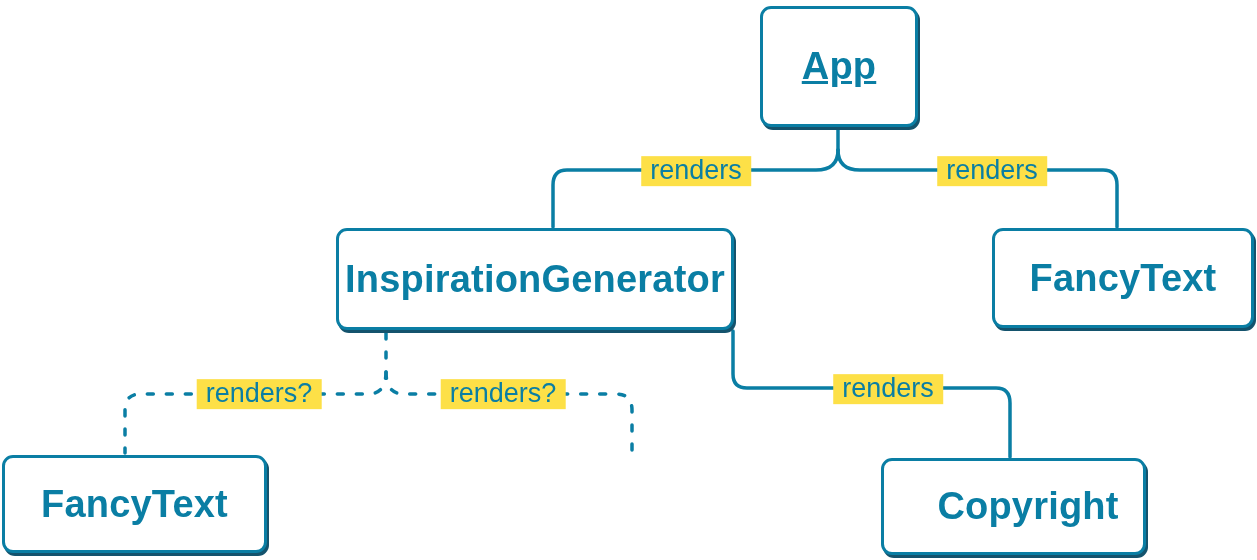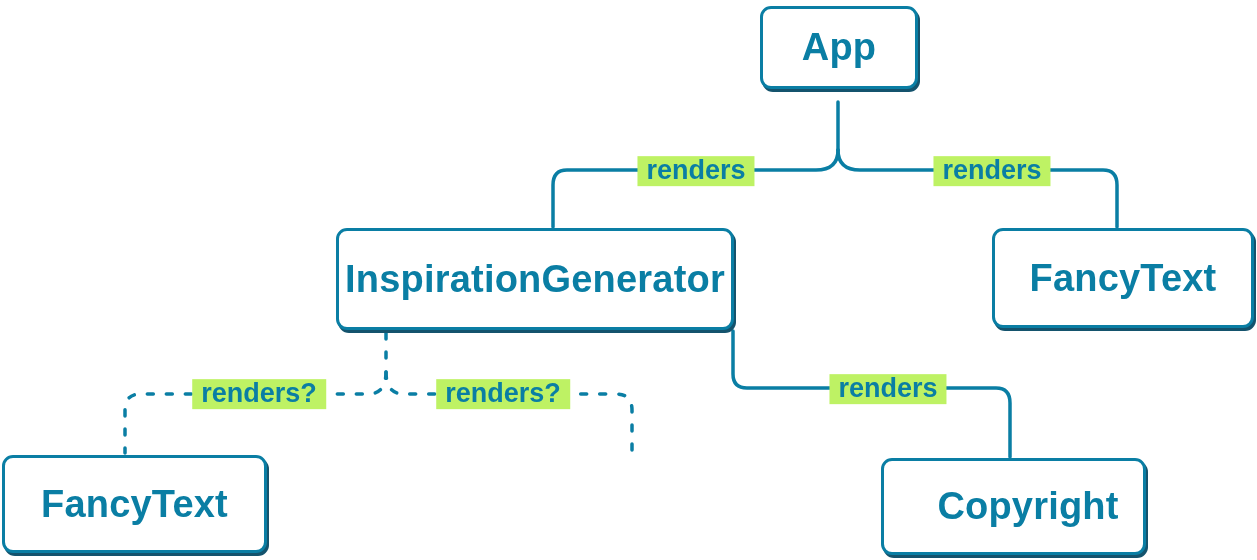--- a/index.html
+++ b/index.html
@@ -47,24 +47,24 @@
     justify-content: center;
     color: var(--accent);
     font-size: 38px;
     font-weight: 600;
     letter-spacing: 0.2px;
     white-space: nowrap;
   }
   .edge-label {
     position: absolute;
     transform: translate(-50%, -50%);
-    background: #bef264;
+    background: #fde047;
     color: var(--accent);
     font-size: 27px;
-    font-weight: 700;
+    font-weight: 400;
     padding: 0 9px;
     white-space: nowrap;
     line-height: 1.1;
   }
 </style>
 </head>
 <body>
 
 <div class="stage" style="--accent: #0a7ea4; --shadow: #14536d; --bg: #ffffff;">
 
@@ -80,21 +80,21 @@
     <path class="dashed" d="M 386 372 Q 386 394 368 394 L 141 394 Q 125 394 125 410 L 125 453"></path>
     <path class="dashed" d="M 386 372 Q 386 394 404 394 L 616 394 Q 632 394 632 410 L 632 453"></path>
   </svg>
 
   <div class="edge-label" style="left:696px; top:171px;">renders</div>
   <div class="edge-label" style="left:992px; top:171px;">renders</div>
   <div class="edge-label" style="left:259px; top:394px;">renders?</div>
   <div class="edge-label" style="left:503px; top:394px;">renders?</div>
   <div class="edge-label" style="left:888px; top:389px;">renders</div>
 
-  <div class="node" style="left:760px; top:6px; width:158px; height:83px;">
+  <div class="node" style="left:760px; top:6px; width:158px; height:121px;text-decoration:underline;">
     <span>App</span>
   </div>
 
   <div class="node" style="left:336px; top:228px; width:398px; height:102px;">
     <span>InspirationGenerator</span>
   </div>
 
   <div class="node" style="left:992px; top:228px; width:262px; height:100px;">
     <span>FancyText</span>
   </div>

